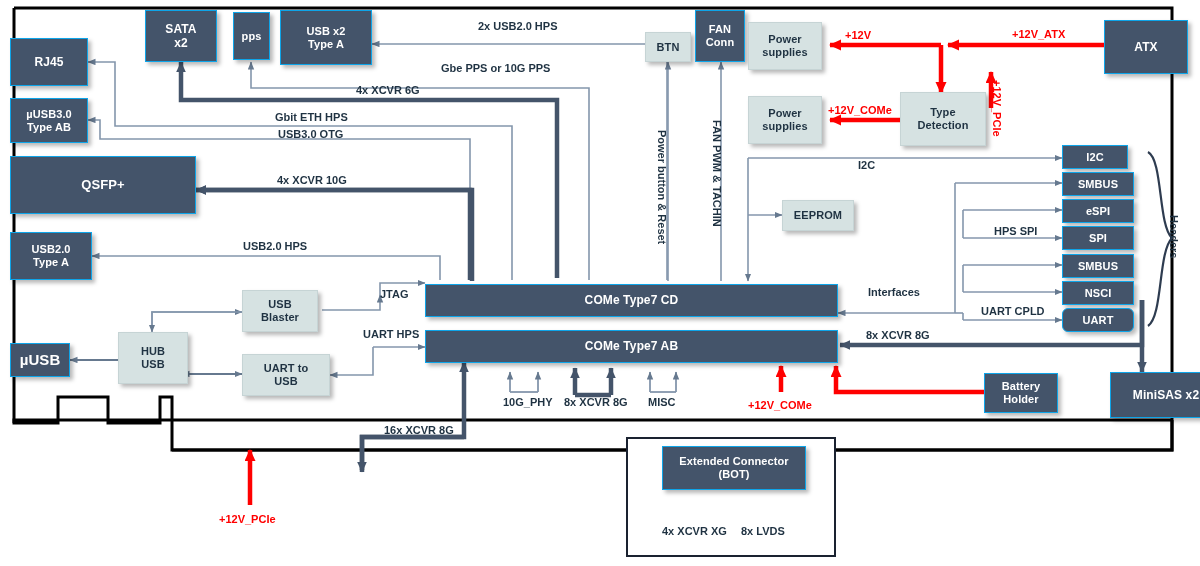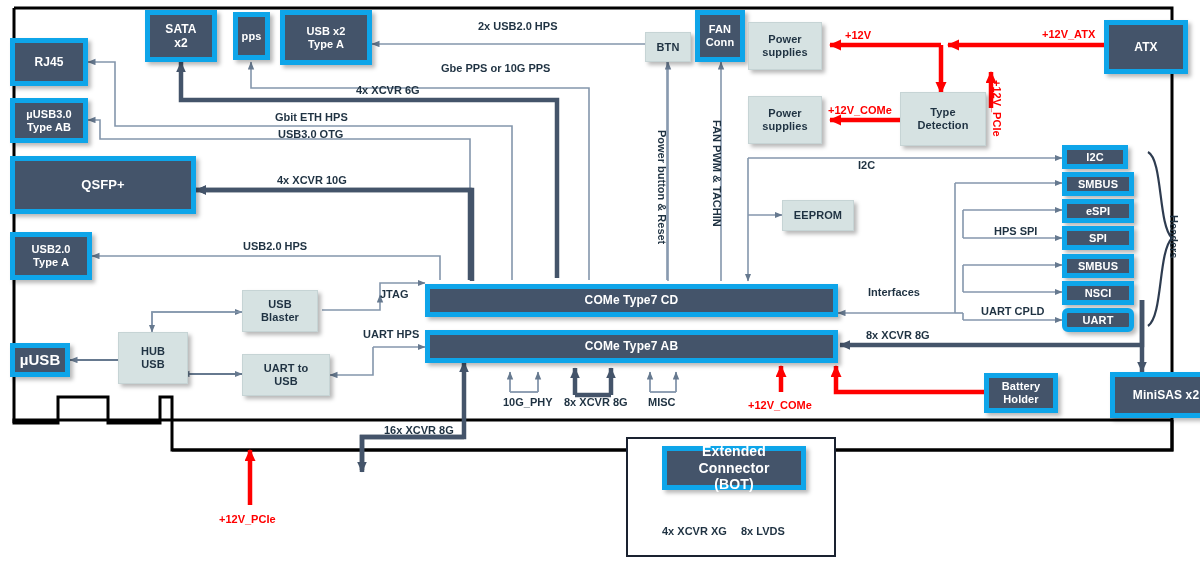--- a/index.html
+++ b/index.html
@@ -3,21 +3,21 @@
 <meta charset="utf-8">
 <style>
   html,body{margin:0;padding:0;background:#ffffff;}
   #root{position:relative;width:1200px;height:566px;background:#fff;
         font-family:"Liberation Sans",sans-serif;overflow:hidden;}
   svg#wires{position:absolute;left:0;top:0;width:1200px;height:566px;}
   .box{position:absolute;box-sizing:border-box;display:flex;align-items:center;
        justify-content:center;text-align:center;line-height:1.18;
        font-weight:bold;letter-spacing:.1px;
        box-shadow:3px 3px 4px rgba(0,0,0,.28);}
-  .dark{background:#44546a;color:#ffffff;border:5px solid #0ea5e9;}
+  .dark{background:#44546a;color:#ffffff;border:1px solid #0ea5e9;}
   .light{background:#d6e2e2;color:#1f3242;border:1px solid #c6d4d5;}
   .lbl{position:absolute;color:#1f3242;font-size:11px;font-weight:bold;
        white-space:nowrap;}
   .lbl.red{color:#ff0000;}
   .lbl.vert{transform-origin:0 0;}
   .subbox{position:absolute;box-sizing:border-box;border:2px solid #1a2230;background:#fff;}
 </style>
 </head>
 <body>
 
@@ -245,21 +245,21 @@
   <div class="box dark" style="left:984px;top:373px;width:74px;height:40px;font-size:11px;white-space:pre-line;">
     <span>Battery
 Holder</span>
   </div>
 
   <div class="box dark" style="left:1082px;top:372px;width:112px;height:46px;font-size:12px;margin-left:28px;">
     <span>MiniSAS x2</span>
   </div>
 
   <div class="subbox" style="left:626px;top:437px;width:210px;height:120px;"></div>
-  <div class="box dark" style="left:662px;top:446px;width:144px;height:44px;font-size:14px;white-space:pre-line;">
+  <div class="box dark" style="left:662px;top:446px;width:144px;height:44px;font-size:11px;white-space:pre-line;">
     <span>Extended Connector
 (BOT)</span>
   </div>
 
   <div class="lbl" style="left:478px;top:20px;">2x USB2.0 HPS</div>
   <div class="lbl" style="left:441px;top:62px;">Gbe PPS or 10G PPS</div>
   <div class="lbl" style="left:356px;top:84px;">4x XCVR 6G</div>
   <div class="lbl" style="left:275px;top:111px;">Gbit ETH HPS</div>
   <div class="lbl" style="left:278px;top:128px;">USB3.0 OTG</div>
   <div class="lbl" style="left:277px;top:174px;">4x XCVR 10G</div>
@@ -279,19 +279,19 @@
   <div class="lbl" style="left:866px;top:329px;">8x XCVR 8G</div>
 
   <div class="lbl" style="left:384px;top:424px;">16x XCVR 8G</div>
   <div class="lbl" style="left:503px;top:396px;">10G_PHY</div>
   <div class="lbl" style="left:564px;top:396px;">8x XCVR 8G</div>
   <div class="lbl" style="left:648px;top:396px;">MISC</div>
   <div class="lbl" style="left:662px;top:525px;">4x XCVR XG</div>
   <div class="lbl" style="left:741px;top:525px;">8x LVDS</div>
 
   <div class="lbl red" style="left:845px;top:29px;">+12V</div>
-  <div class="lbl red" style="left:1042px;top:28px;">+12V_ATX</div>
+  <div class="lbl red" style="left:1012px;top:28px;">+12V_ATX</div>
   <div class="lbl red" style="left:828px;top:104px;">+12V_COMe</div>
   <div class="lbl red vert" style="left:1003px;top:80px;transform:rotate(90deg);">+12V_PCIe</div>
   <div class="lbl red" style="left:748px;top:399px;">+12V_COMe</div>
   <div class="lbl red" style="left:219px;top:513px;">+12V_PCIe</div>
 
 </div>
 
 </body></html>

